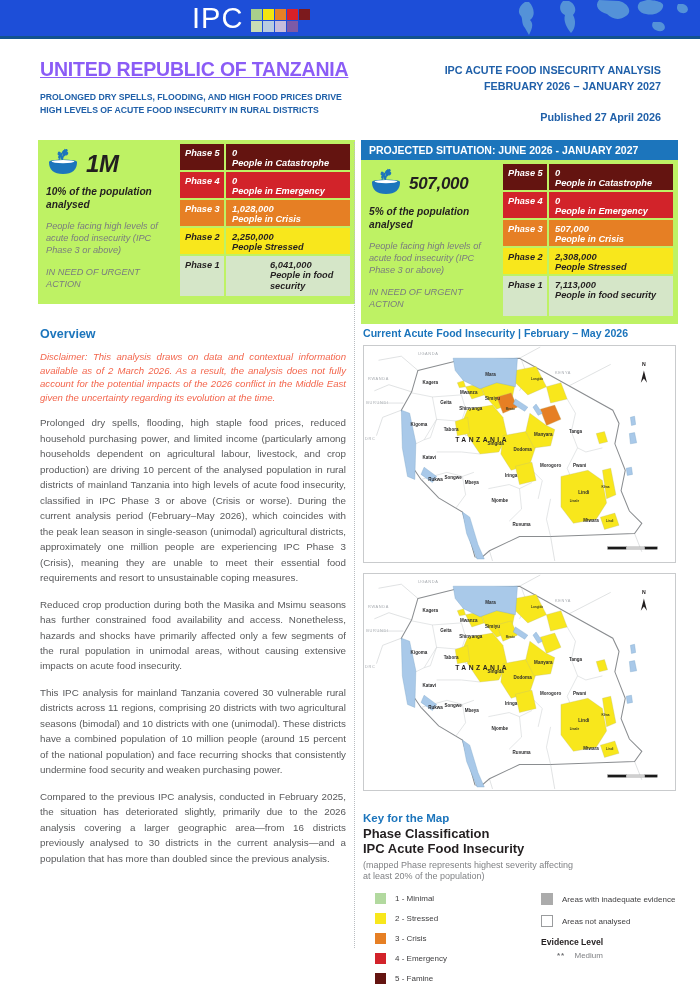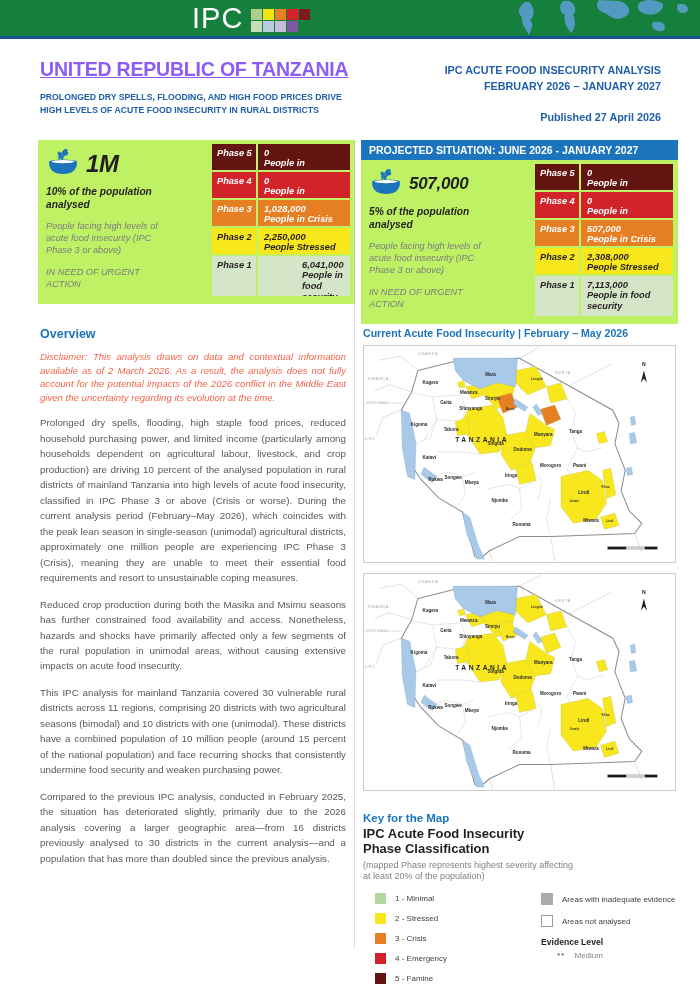--- a/index.html
+++ b/index.html
@@ -2,21 +2,21 @@
 <html><head>
 <meta charset="utf-8">
 <style>
   * { margin:0; padding:0; box-sizing:border-box; }
   body { background:#fff; }
   .page { position:relative; width:700px; height:990px; background:#fff; overflow:hidden;
           font-family:"Liberation Sans", sans-serif; color:#231F20; }
 
   
   .topbar { position:absolute; left:0; top:0; width:700px; height:39px;
-            background:#15803d; border-bottom:3px solid #12528F; }
+            background:#1d4ed8; border-bottom:3px solid #12528F; }
   .topbar-inner { position:absolute; left:192px; top:3px; display:flex; align-items:flex-start; }
   .ipc-text { color:#fff; font-size:29px; line-height:31px; font-weight:400; letter-spacing:1px; }
   .squares { margin:6px 0 0 8px; width:61px; }
   .sq-row { display:flex; }
   .sq { width:11px; height:11px; margin:0 1px 1px 0; }
   .org-block { margin:5px 0 0 10px; color:#fff; }
   .org-name { font-size:12.3px; font-weight:bold; letter-spacing:0.2px; white-space:nowrap; }
   .tagline { font-size:6.3px; font-style:italic; color:#CFE2F3; margin-top:2px; }
   .worldmap { position:absolute; right:0; top:0; width:185px; height:39px; overflow:hidden; }
 
@@ -36,21 +36,21 @@
                   font-size:10.5px; line-height:20px; padding-left:8px; }
   .panel-body { position:relative; height:164px; background:#bef264;font-style:italic; }
   .panel-left { position:absolute; left:8px; top:8px; width:138px; }
   .big-row { display:flex; align-items:center; }
   .big-number { font-size:24px; font-weight:bold; margin-left:6px; letter-spacing:-0.3px; }
   .panel--projected .big-number { font-size:17px; }
   .pct-line { font-size:10.2px; font-weight:bold; margin-top:5px; line-height:1.3; width:120px; }
   .desc { font-size:9.2px; color:#7A7C7F; margin-top:8px; line-height:1.32; width:132px; }
   .urgent { font-size:9.2px; color:#7A7C7F; margin-top:10px; line-height:1.32; width:110px; }
   .phase-table { position:absolute; right:5px; top:2px; width:170px; }
-  .phase-row { display:flex; margin-top:2px; height:26px; overflow:hidden;margin-left:32px; }
+  .phase-row { display:flex; margin-top:2px; height:26px; overflow:hidden; }
   .phase-row.last { height:40px; }
   .cell-phase { width:44px; font-size:9.2px; font-weight:bold; padding:4px 0 0 5px; }
   .cell-val { flex:1; margin-left:2px; font-size:9.2px; padding:3px 4px 0 6px; line-height:1.2; }
   .cell-val strong { display:block; font-size:9.4px; }
   .val-label { font-weight:bold; }
 
   
   .col-divider { position:absolute; left:354px; top:142px; height:806px;
                  border-left:1px dotted #B9BDC1; }
 
@@ -489,22 +489,22 @@
           <rect x="235" y="197" width="18" height="2.6" fill="#1A1A1A" stroke="#777" stroke-width="0.2"></rect>
           <rect x="253" y="197" width="18" height="2.6" fill="#CFCFCF" stroke="#777" stroke-width="0.2"></rect>
           <rect x="271" y="197" width="12" height="2.6" fill="#1A1A1A" stroke="#777" stroke-width="0.2"></rect>
         </svg>
       </div>
   </section>
 
   <section class="key">
     <div class="key-title">Key for the Map</div>
     <div class="class-title">
+      <div>Phase Classification</div>
       <div>IPC Acute Food Insecurity</div>
-      <div>Phase Classification</div>
     </div>
     <div class="key-note">(mapped Phase represents highest severity affecting at least 20% of the population)</div>
     <div class="legend-cols">
       <div class="phase-legend">
           <div class="legend-item">
             <span class="legend-sq" style="background: rgb(178, 217, 159);"></span>
             <span class="legend-label">1 - Minimal</span>
           </div>
           <div class="legend-item">
             <span class="legend-sq" style="background: rgb(248, 231, 28);"></span>

